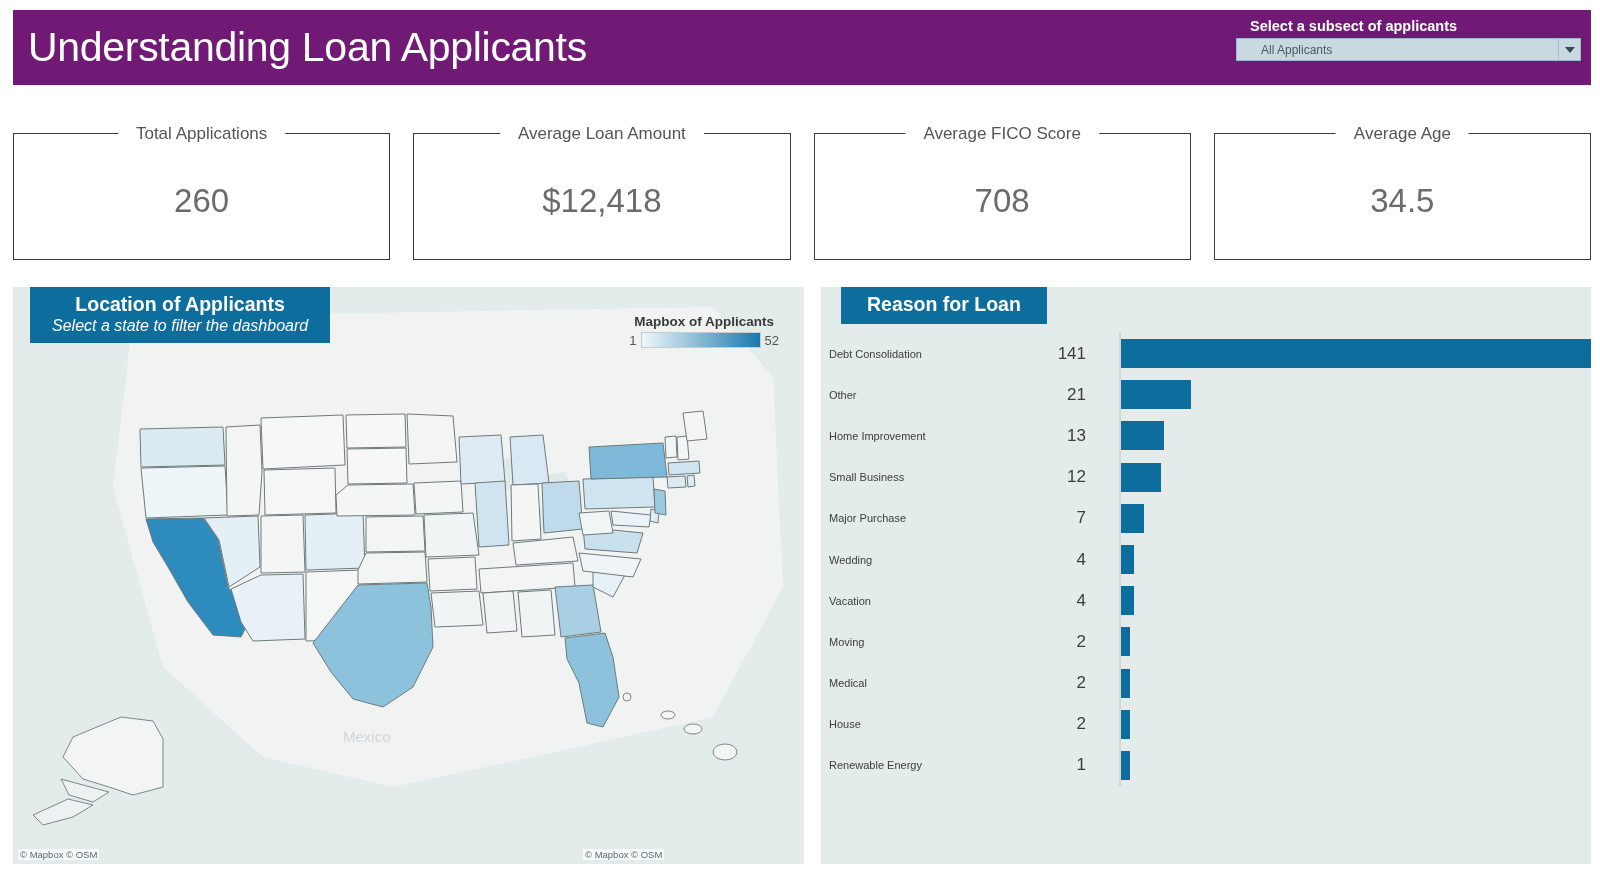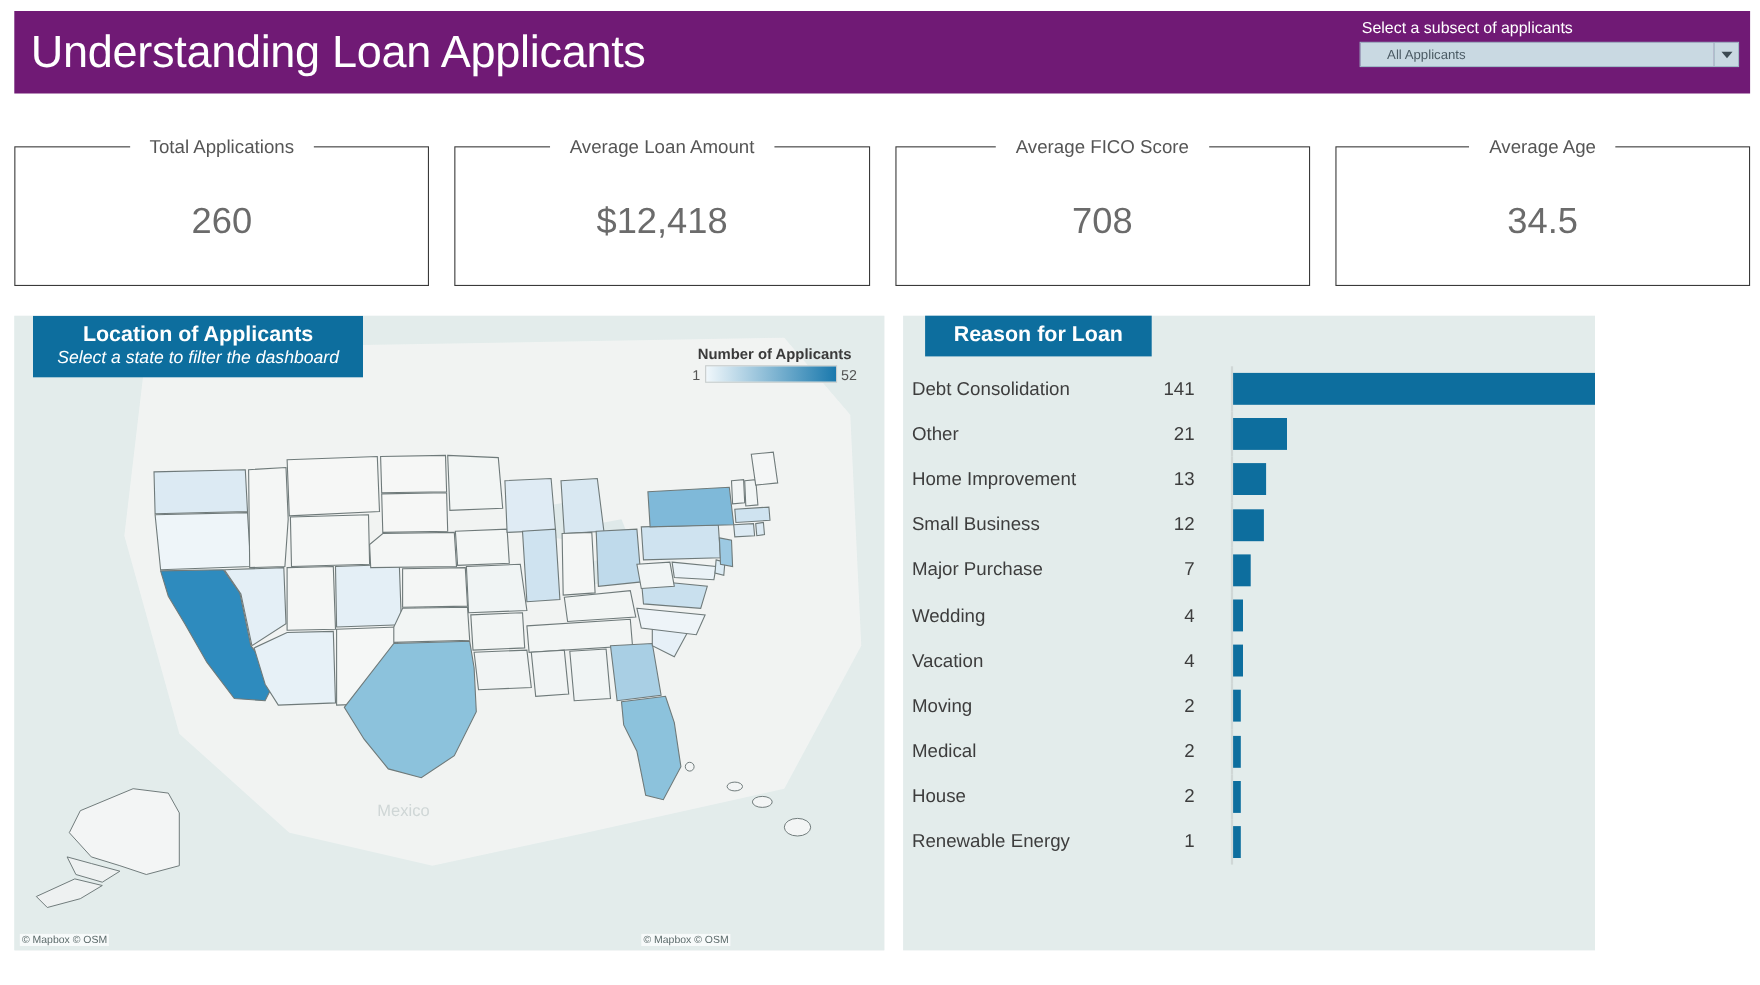--- a/index.html
+++ b/index.html
@@ -24,22 +24,22 @@
     font-weight: 400;
     letter-spacing: -0.3px;
     margin-left: 15px;
     white-space: nowrap;
   }
   .filter-block {
     position: absolute; right: 10px; top: 8px;
     width: 345px;
   }
   .filter-label {
-    color: #ffffff; font-size: 14.5px; font-weight: normal;
-    margin-bottom: 4px; margin-left: 2px;
+    color: #ffffff; font-size: 14.5px; font-weight: bold;
+    margin-bottom: 4px; margin-left: 14px;
   }
   .filter-control {
     display: flex; height: 23px;
     border: 1px solid #9fb8c6;
   }
   .filter-value {
     flex: 1;
     background: #c9d9e2;
     color: #4a5a63;
     font-size: 12px;
@@ -157,21 +157,21 @@
   .attrib-left  { left: 5px; }
   .attrib-right { left: 570px; }
   .map-label {
     fill: #cfd6d6; font-size: 15px;
     font-family: "Liberation Sans", sans-serif;
   }
 
   
   .bar-panel {
     position: relative;
-    width: 629px; height: 577px;
+    width: 770px; height: 577px;
     background: #e3eceb;
   }
   .bar-header {
     position: absolute; left: 20px; top: 0px;
     background: #0d6e9e;
     padding: 6px 26px 8px 26px;
     z-index: 5;
   }
   .bar-header-title {
     color: #ffffff; font-size: 19.5px; font-weight: bold;
@@ -180,21 +180,21 @@
   .bar-rows {
     position: absolute; left: 0; top: 46px; right: 0; bottom: 0;
   }
   .bar-row {
     display: flex; align-items: center;
     height: 41.2px;
   }
   .bar-cat {
     width: 200px;
     padding-left: 8px;
-    color: #3d3d3d; font-size: 17px;
+    color: #3d3d3d; font-size: 11px;
     white-space: nowrap;
   }
   .bar-val {
     width: 65px;
     text-align: right;
     color: #3d3d3d; font-size: 17px;
   }
   .bar-track {
     position: relative;
     flex: 1;
@@ -398,21 +398,21 @@
           <ellipse cx="712" cy="465" rx="12" ry="8"></ellipse>
         </g>
       </svg>
 
       <div class="map-header">
         <div class="map-header-title">Location of Applicants</div>
         <div class="map-header-sub">Select a state to filter the dashboard</div>
       </div>
 
       <div class="legend">
-        <div class="legend-title">Number of Applicants</div>
+        <div class="legend-title">Mapbox of Applicants</div>
         <div class="legend-scale">
           <span class="legend-min">1</span>
           <span class="legend-bar" id="legend-gradient" style="background: linear-gradient(to right, rgb(240, 247, 251), rgb(26, 121, 173));"></span>
           <span class="legend-max">52</span>
         </div>
       </div>
 
       <div class="map-attrib attrib-left">© Mapbox © OSM</div>
       <div class="map-attrib attrib-right">© Mapbox © OSM</div>
     </div>

